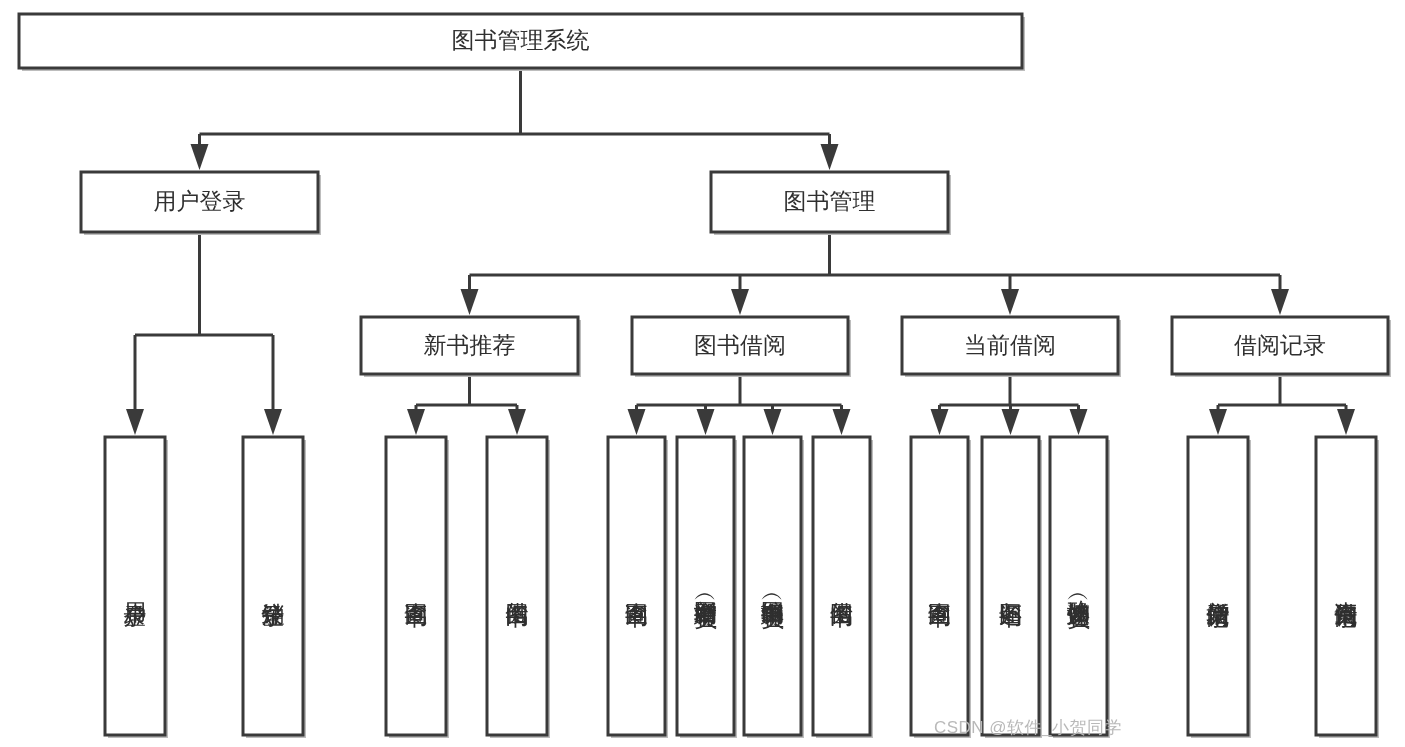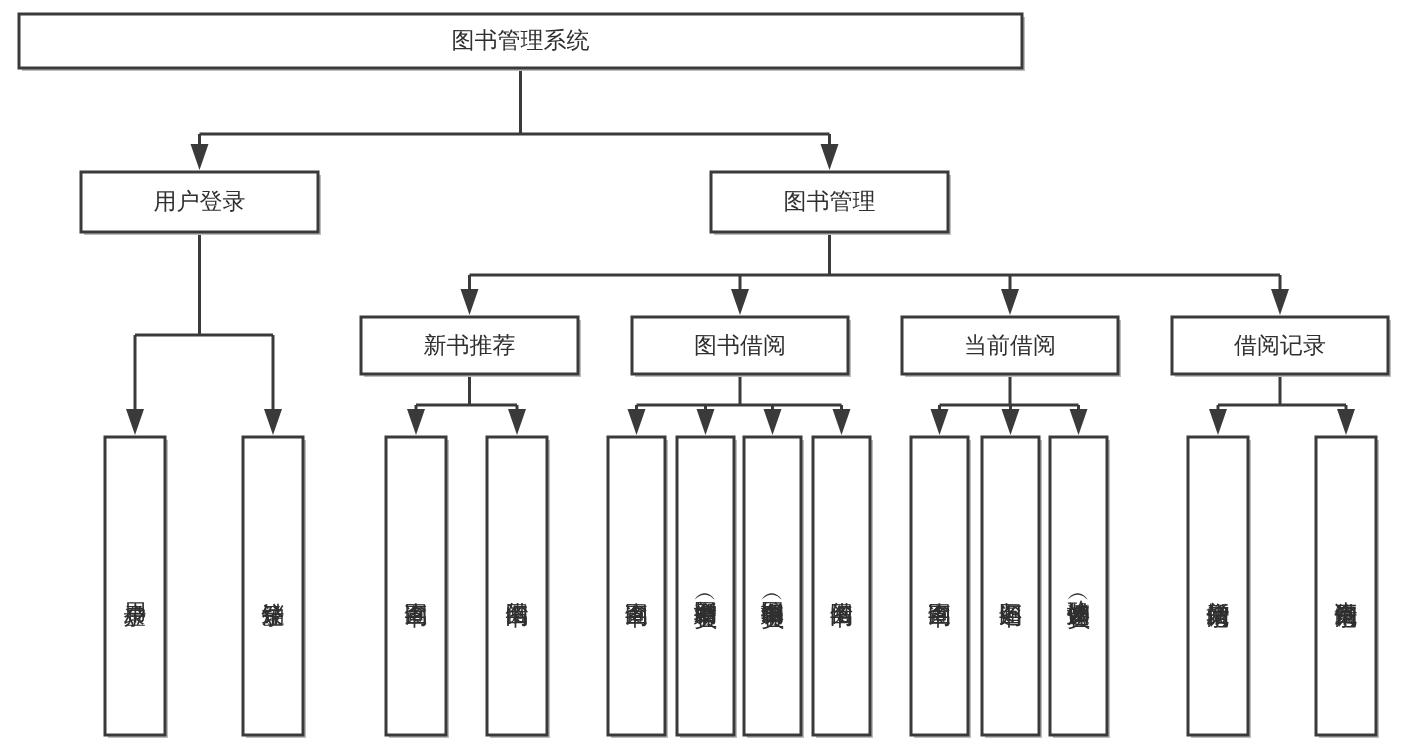--- a/index.html
+++ b/index.html
@@ -197,13 +197,14 @@
           <rect class="node-box" x="1188" y="437" width="60" height="298"></rect>
           <foreignObject class="leaf-fo" x="1188" y="437" width="60" height="298"><div xmlns="http://www.w3.org/1999/xhtml" class="leaf-vert">新增借阅记录</div></foreignObject>
         </g>
         <g>
           <rect class="node-shadow" x="1319" y="440" width="60" height="298"></rect>
           <rect class="node-box" x="1316" y="437" width="60" height="298"></rect>
           <foreignObject class="leaf-fo" x="1316" y="437" width="60" height="298"><div xmlns="http://www.w3.org/1999/xhtml" class="leaf-vert">查询借阅记录</div></foreignObject>
         </g>
       </g>
     </svg>
+  <div id="watermark">CSDN @软件_小贺同学</div>
 </div>
 
 </body></html>

